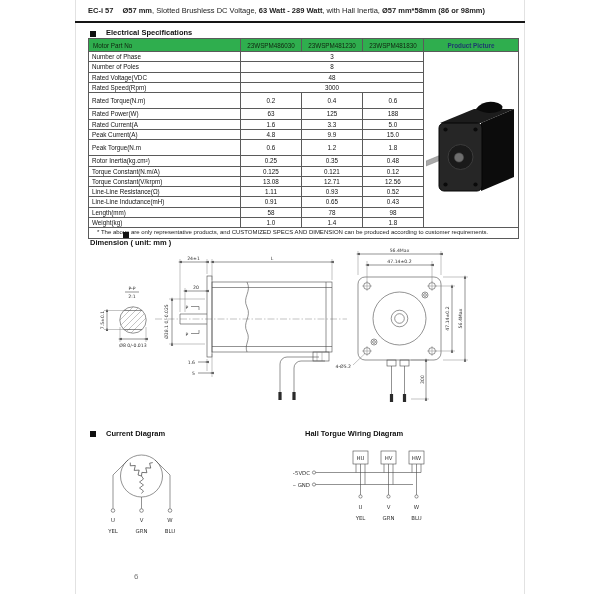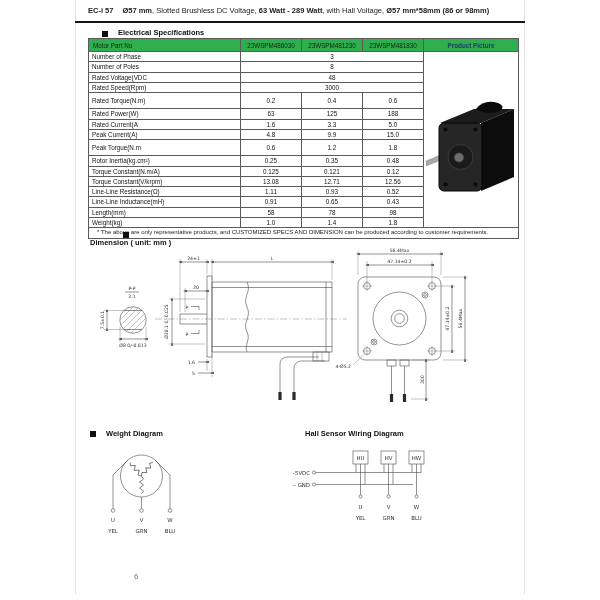--- a/index.html
+++ b/index.html
@@ -42,24 +42,24 @@
 
   .page-num{position:absolute;top:572px;left:134px;font-size:8px;color:#777;}
 </style>
 </head>
 <body>
 
 <div class="page">
   <div class="edge l"></div>
   <div class="edge r"></div>
 
-  <div class="doc-title"><span class="b">EC-i 57</span><span class="b gap">Ø57 mm</span><span>, Slotted Brushless DC Voltage, </span><span class="b">63 Watt - 289 Watt</span><span>, with Hall Voltage, </span><span class="b">Ø57 mm*58mm (86 or 98mm)</span></div>
+  <div class="doc-title"><span class="b">EC-i 57</span><span class="b gap">Ø57 mm</span><span>, Slotted Brushless DC Voltage, </span><span class="b">63 Watt - 289 Watt</span><span>, with Hall Inertia, </span><span class="b">Ø57 mm*58mm (86 or 98mm)</span></div>
   <div class="head-rule"></div>
 
-  <div class="sec" style="top:28px;left:102px;align-items:flex-end;">
+  <div class="sec" style="top:28px;left:90px;align-items:flex-end;">
     <span class="bullet"></span>
     <span>Electrical Specifications</span>
   </div>
 
   <table class="spec">
     <colgroup>
         <col style="width:152px">
         <col style="width:61px">
         <col style="width:61px">
         <col style="width:61px">
@@ -315,25 +315,25 @@
       <rect x="307.9" y="147" width="3.2" height="8" fill="#2a2a2a"></rect>
       <line class="thin" x1="316" y1="113" x2="334" y2="113"></line>
       <line class="thin" x1="316" y1="152" x2="334" y2="152"></line>
       <line class="ln" x1="331" y1="113" x2="331" y2="152" marker-start="url(#arr)" marker-end="url(#arr)"></line>
       <text class="dimtxt" x="328.5" y="132.5" text-anchor="middle" transform="rotate(-90 328.5 132.5)">300</text>
     </g>
   </svg>
 
   <div class="sec" style="top:429px;left:90px;">
     <span class="bullet"></span>
-    <span>Weight Diagram</span>
+    <span>Current Diagram</span>
   </div>
 
   <div class="sec" style="top:429px;left:305px;">
-    <span>Hall Sensor Wiring Diagram</span>
+    <span>Hall Torgue Wiring Diagram</span>
   </div>
 
   <svg class="windsvg" width="120" height="95" viewBox="0 0 120 95">
     <defs>
       <polyline id="coil" points="0,0 3,-2 6,2 9,-2 12,2 15,-2 17.5,0" fill="none" stroke="#4a4a4a" stroke-width="0.7"></polyline>
     </defs>
     <circle class="ln" cx="41.5" cy="29" r="21"></circle>
     <g transform="translate(41.5,29)">
       <use href="#coil" transform="rotate(-130)"></use>
       <use href="#coil" transform="rotate(-50)"></use>

